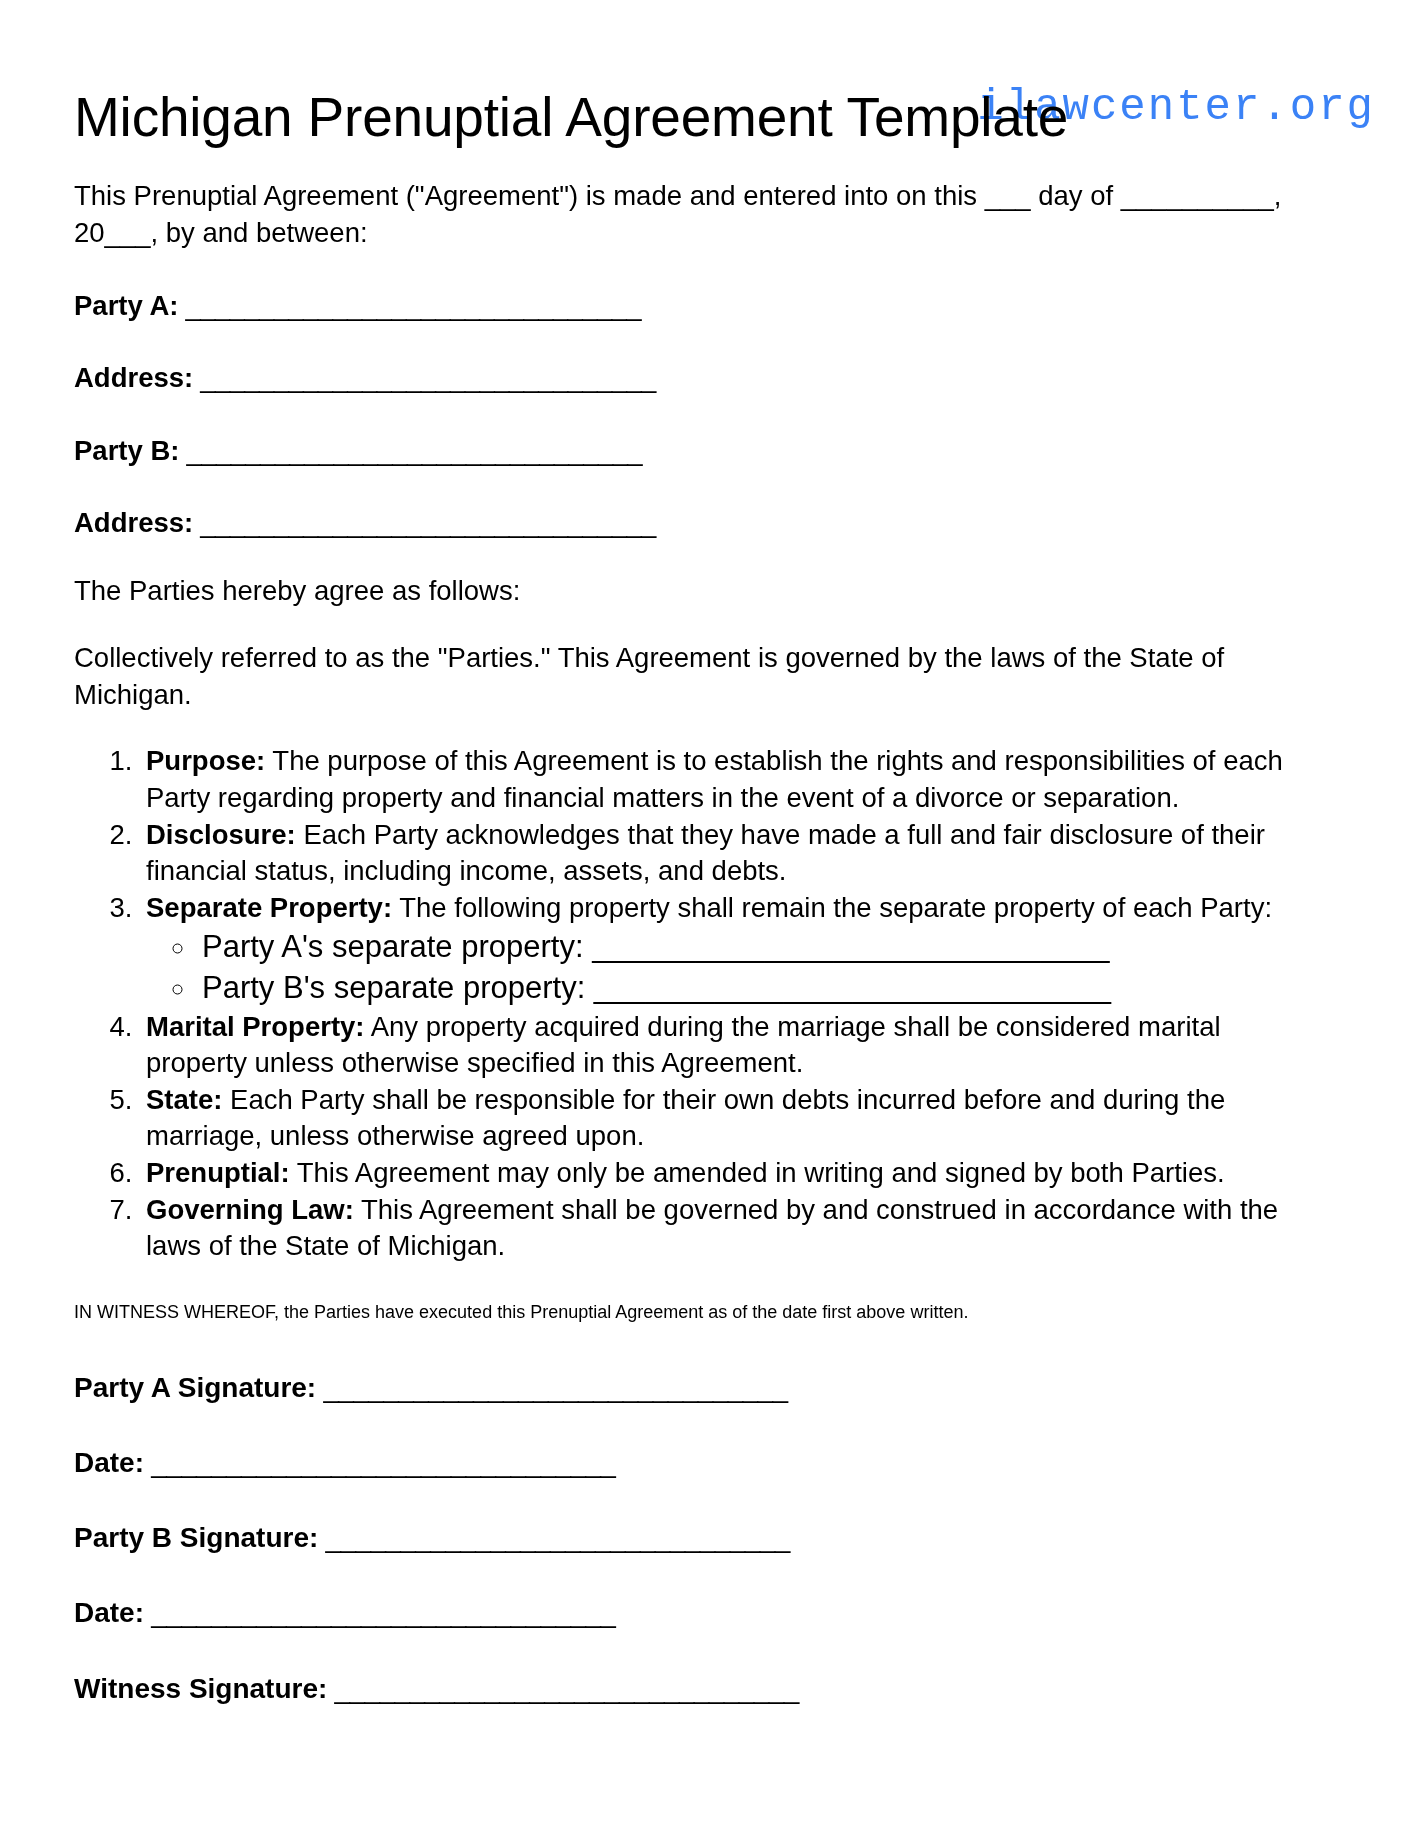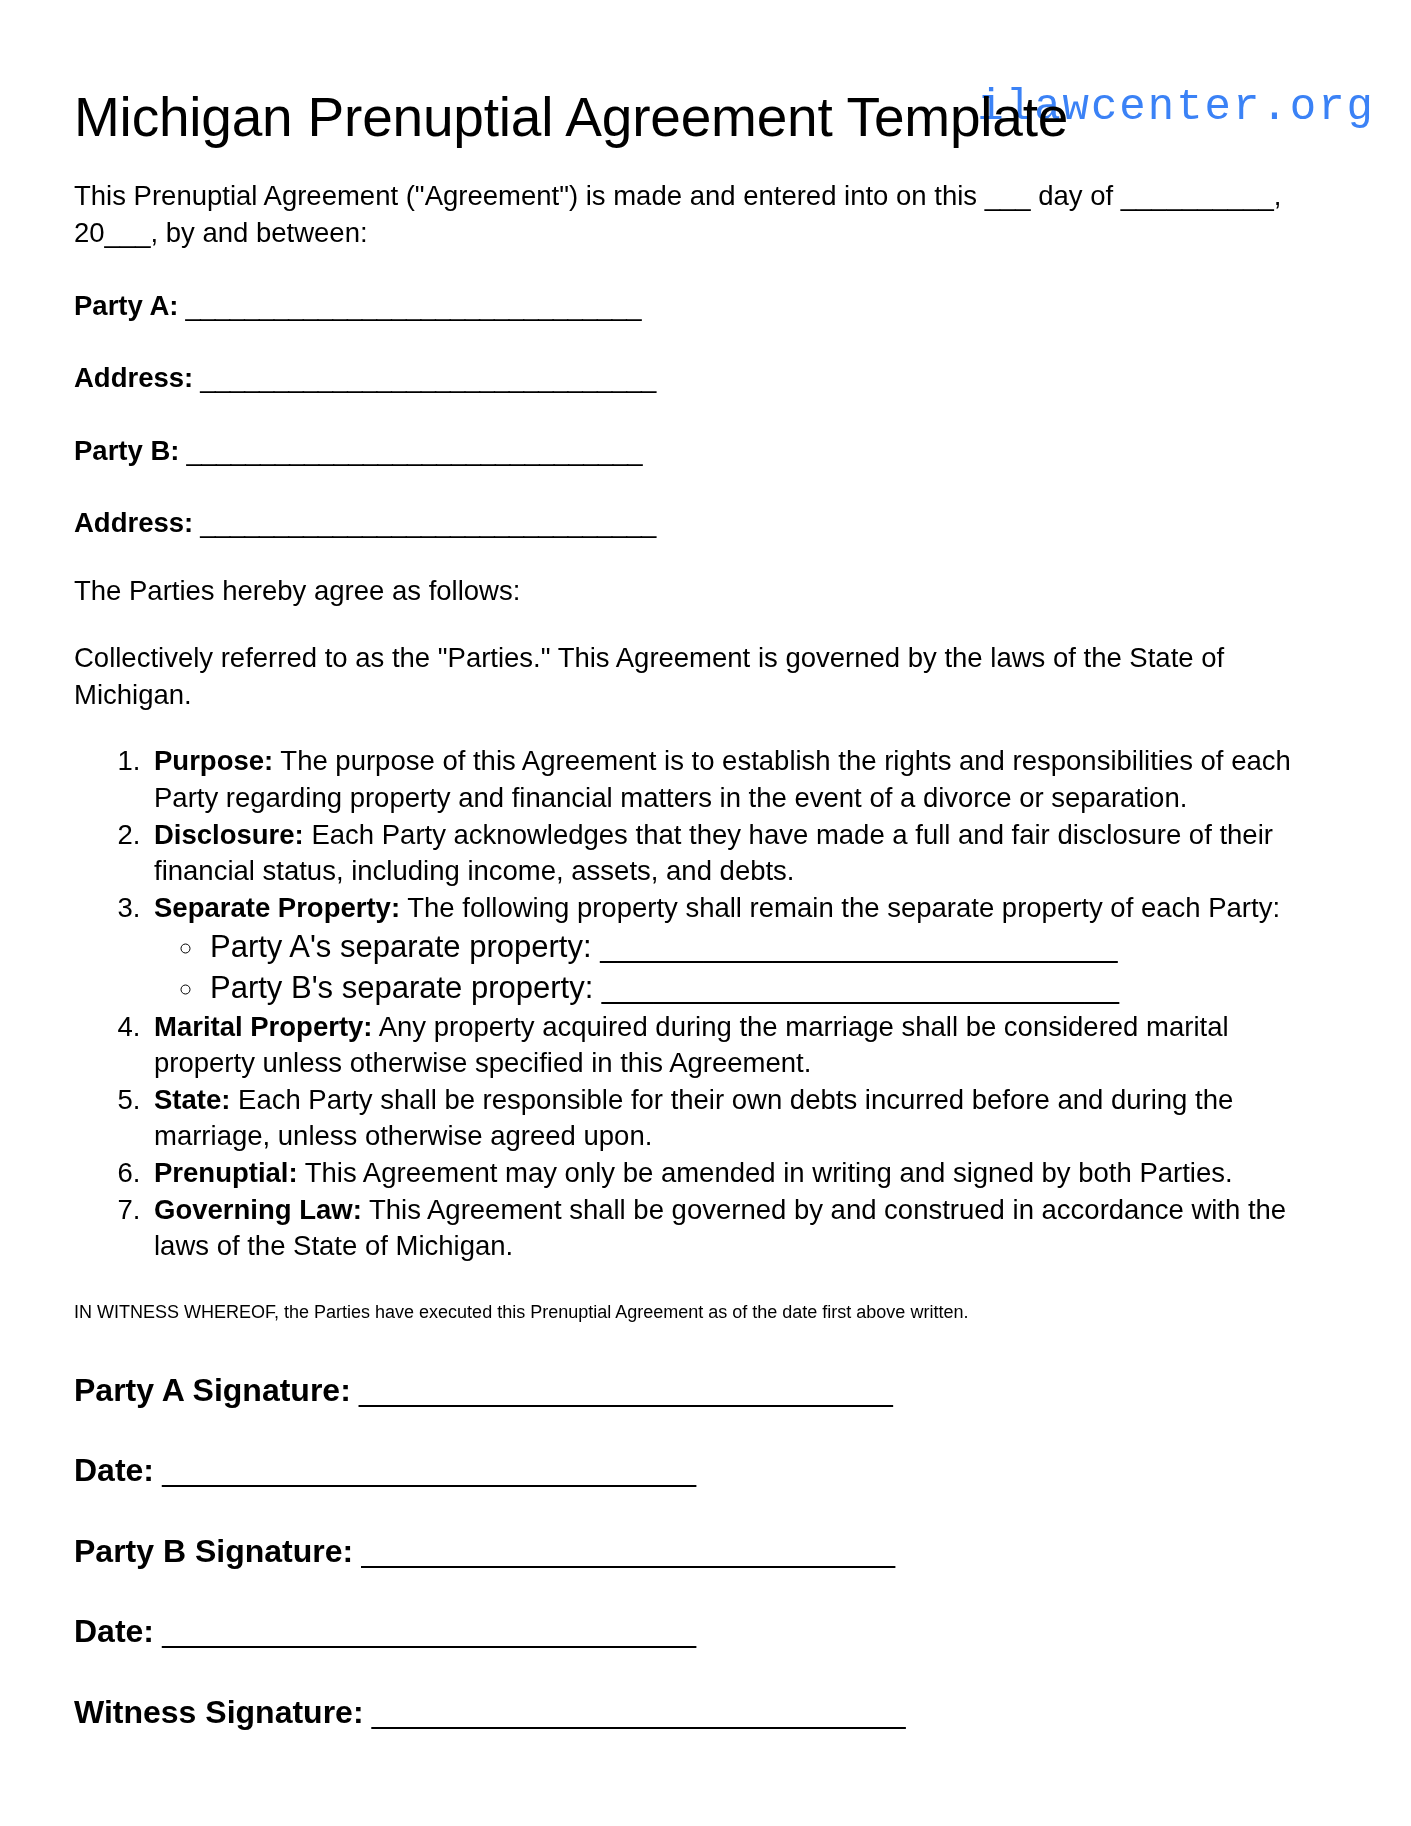--- a/index.html
+++ b/index.html
@@ -67,41 +67,41 @@
     letter-spacing: -0.6px;
   }
   ol.clauses {
     font-size: 27.5px;
     line-height: 1.33;
     margin: 30px 0 0 0;
     padding-left: 66px;
     list-style-type: decimal;
   }
   ol.clauses > li {
-    margin: 0 0 0 8px;
+    margin: 0 0 0 0;
     padding-left: 6px;
   }
   ol.clauses > li b {
     font-weight: 700;
   }
   ul.subclauses {
     list-style-type: circle;
     margin: 0;
     padding-left: 52px;
     font-size: 31px;
     line-height: 1.33;
   }
   ul.subclauses > li {
     padding-left: 4px;
   }
   .sig-block {
     margin-top: 44px;
   }
   .sig-line {
-    font-size: 32px;
+    font-size: 28px;
     line-height: 1.33;
     font-weight: 700;
     margin: 0 0 38px 0;
   }
   .witness-para {
     font-size: 18px;
     line-height: 1.33;
     margin: 36px 0 0 0;
   }
 </style>

